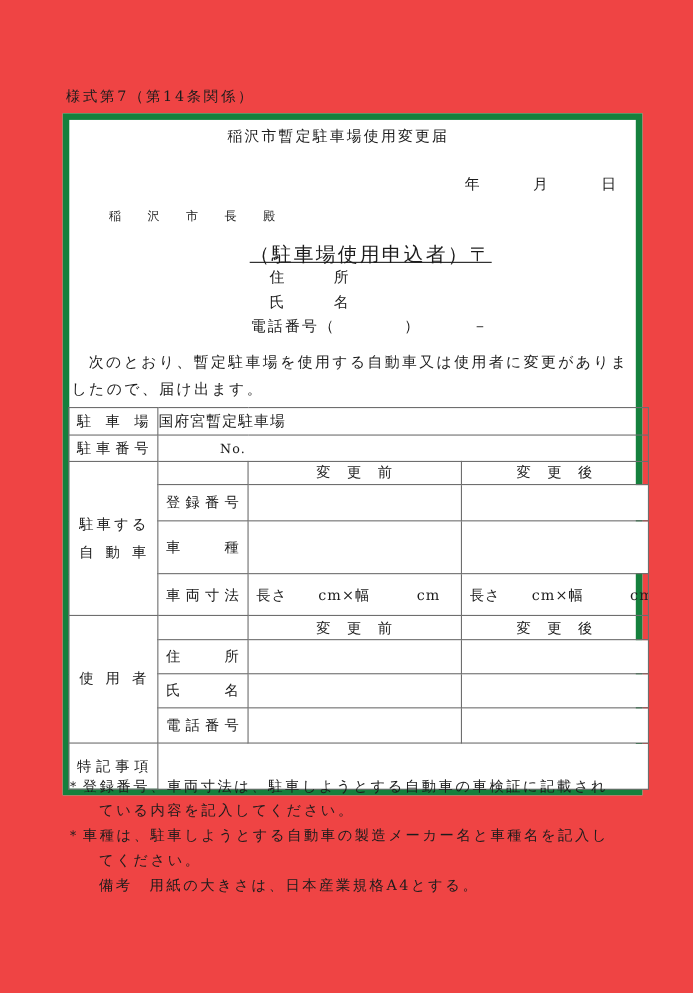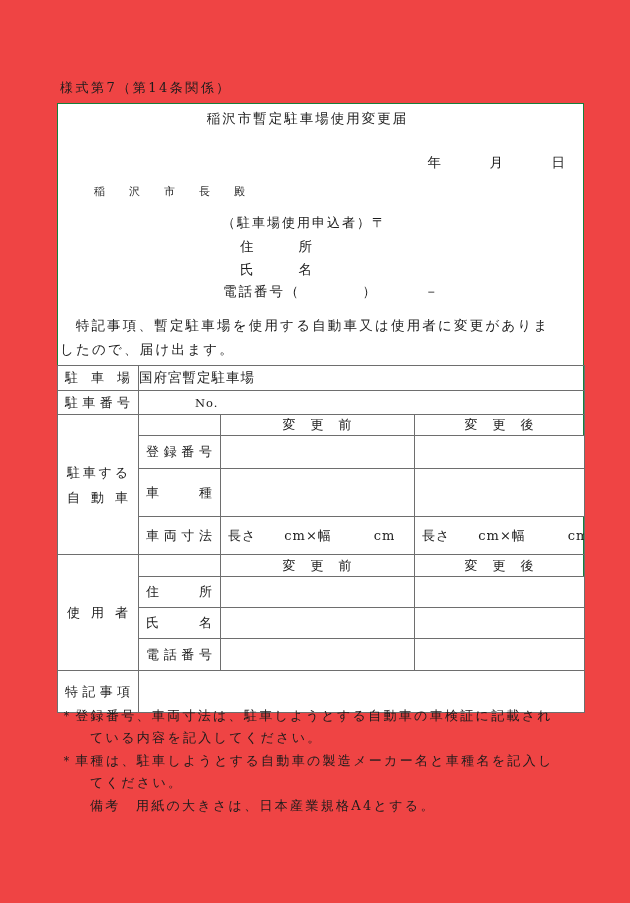--- a/index.html
+++ b/index.html
@@ -17,35 +17,35 @@
     position: absolute;
     left: 60px; top: 79px;
     font-size: 13px;
     letter-spacing: 2.5px;
     white-space: nowrap;
   }
   .formbox {
     position: absolute;
     left: 57px; top: 103px;
     width: 527px;
-    border: 1px solid #15803d;
+    border: 6px solid #15803d;
     background: #fff;
   }
   .box-top { position: relative; height: 261px; }
   .box-top > div { position: absolute; white-space: nowrap; }
   .form-title {
     left: 0; right: 0; top: 6px;
     text-align: center;
     padding-right: 26px;
     font-size: 13.5px;
     letter-spacing: 2px;
   }
   .date-line { top: 50px; right: 16px; font-size: 13.5px; letter-spacing: 2px; }
   .addressee { top: 80px; left: 36px; font-size: 11px; letter-spacing: 24px; }
-  .applicant-heading { top: 110px; left: 164px; font-size: 13px; letter-spacing: 2px; }
+  .applicant-heading { top: 110px; left: 164px; font-size: 18px; letter-spacing: 2px; text-decoration: underline; }
   .applicant-field-label {
     font-size: 13.5px;
     width: 72px;
     text-align: justify;
     text-align-last: justify;
   }
   .fld-address { top: 134px; left: 182px; }
   .fld-name    { top: 157px; left: 182px; }
   .fld-phone   { top: 179px; left: 165px; font-size: 13.5px; letter-spacing: 2px; }
   .body-par {
@@ -107,21 +107,21 @@
   <div class="formbox">
     <div class="box-top">
       <div class="form-title">稲沢市暫定駐車場使用変更届</div>
       <div class="date-line">年　　　月　　　日</div>
       <div class="addressee">稲沢市長殿</div>
       <div class="applicant-heading">（駐車場使用申込者）〒</div>
       <div class="applicant-field-label fld-address">住所</div>
       <div class="applicant-field-label fld-name">氏名</div>
       <div class="fld-phone">電話番号（　　　　）　　　－</div>
       <div class="body-par">
-        <div>　特記事項、暫定駐車場を使用する自動車又は使用者に変更がありま</div>
+        <div>　次のとおり、暫定駐車場を使用する自動車又は使用者に変更がありま</div>
         <div>したので、届け出ます。</div>
       </div>
     </div>
 
     <table class="main">
       <colgroup>
         <col style="width:81px">
           <col style="width:82px">
           <col style="width:194px">
           <col style="width:170px">

